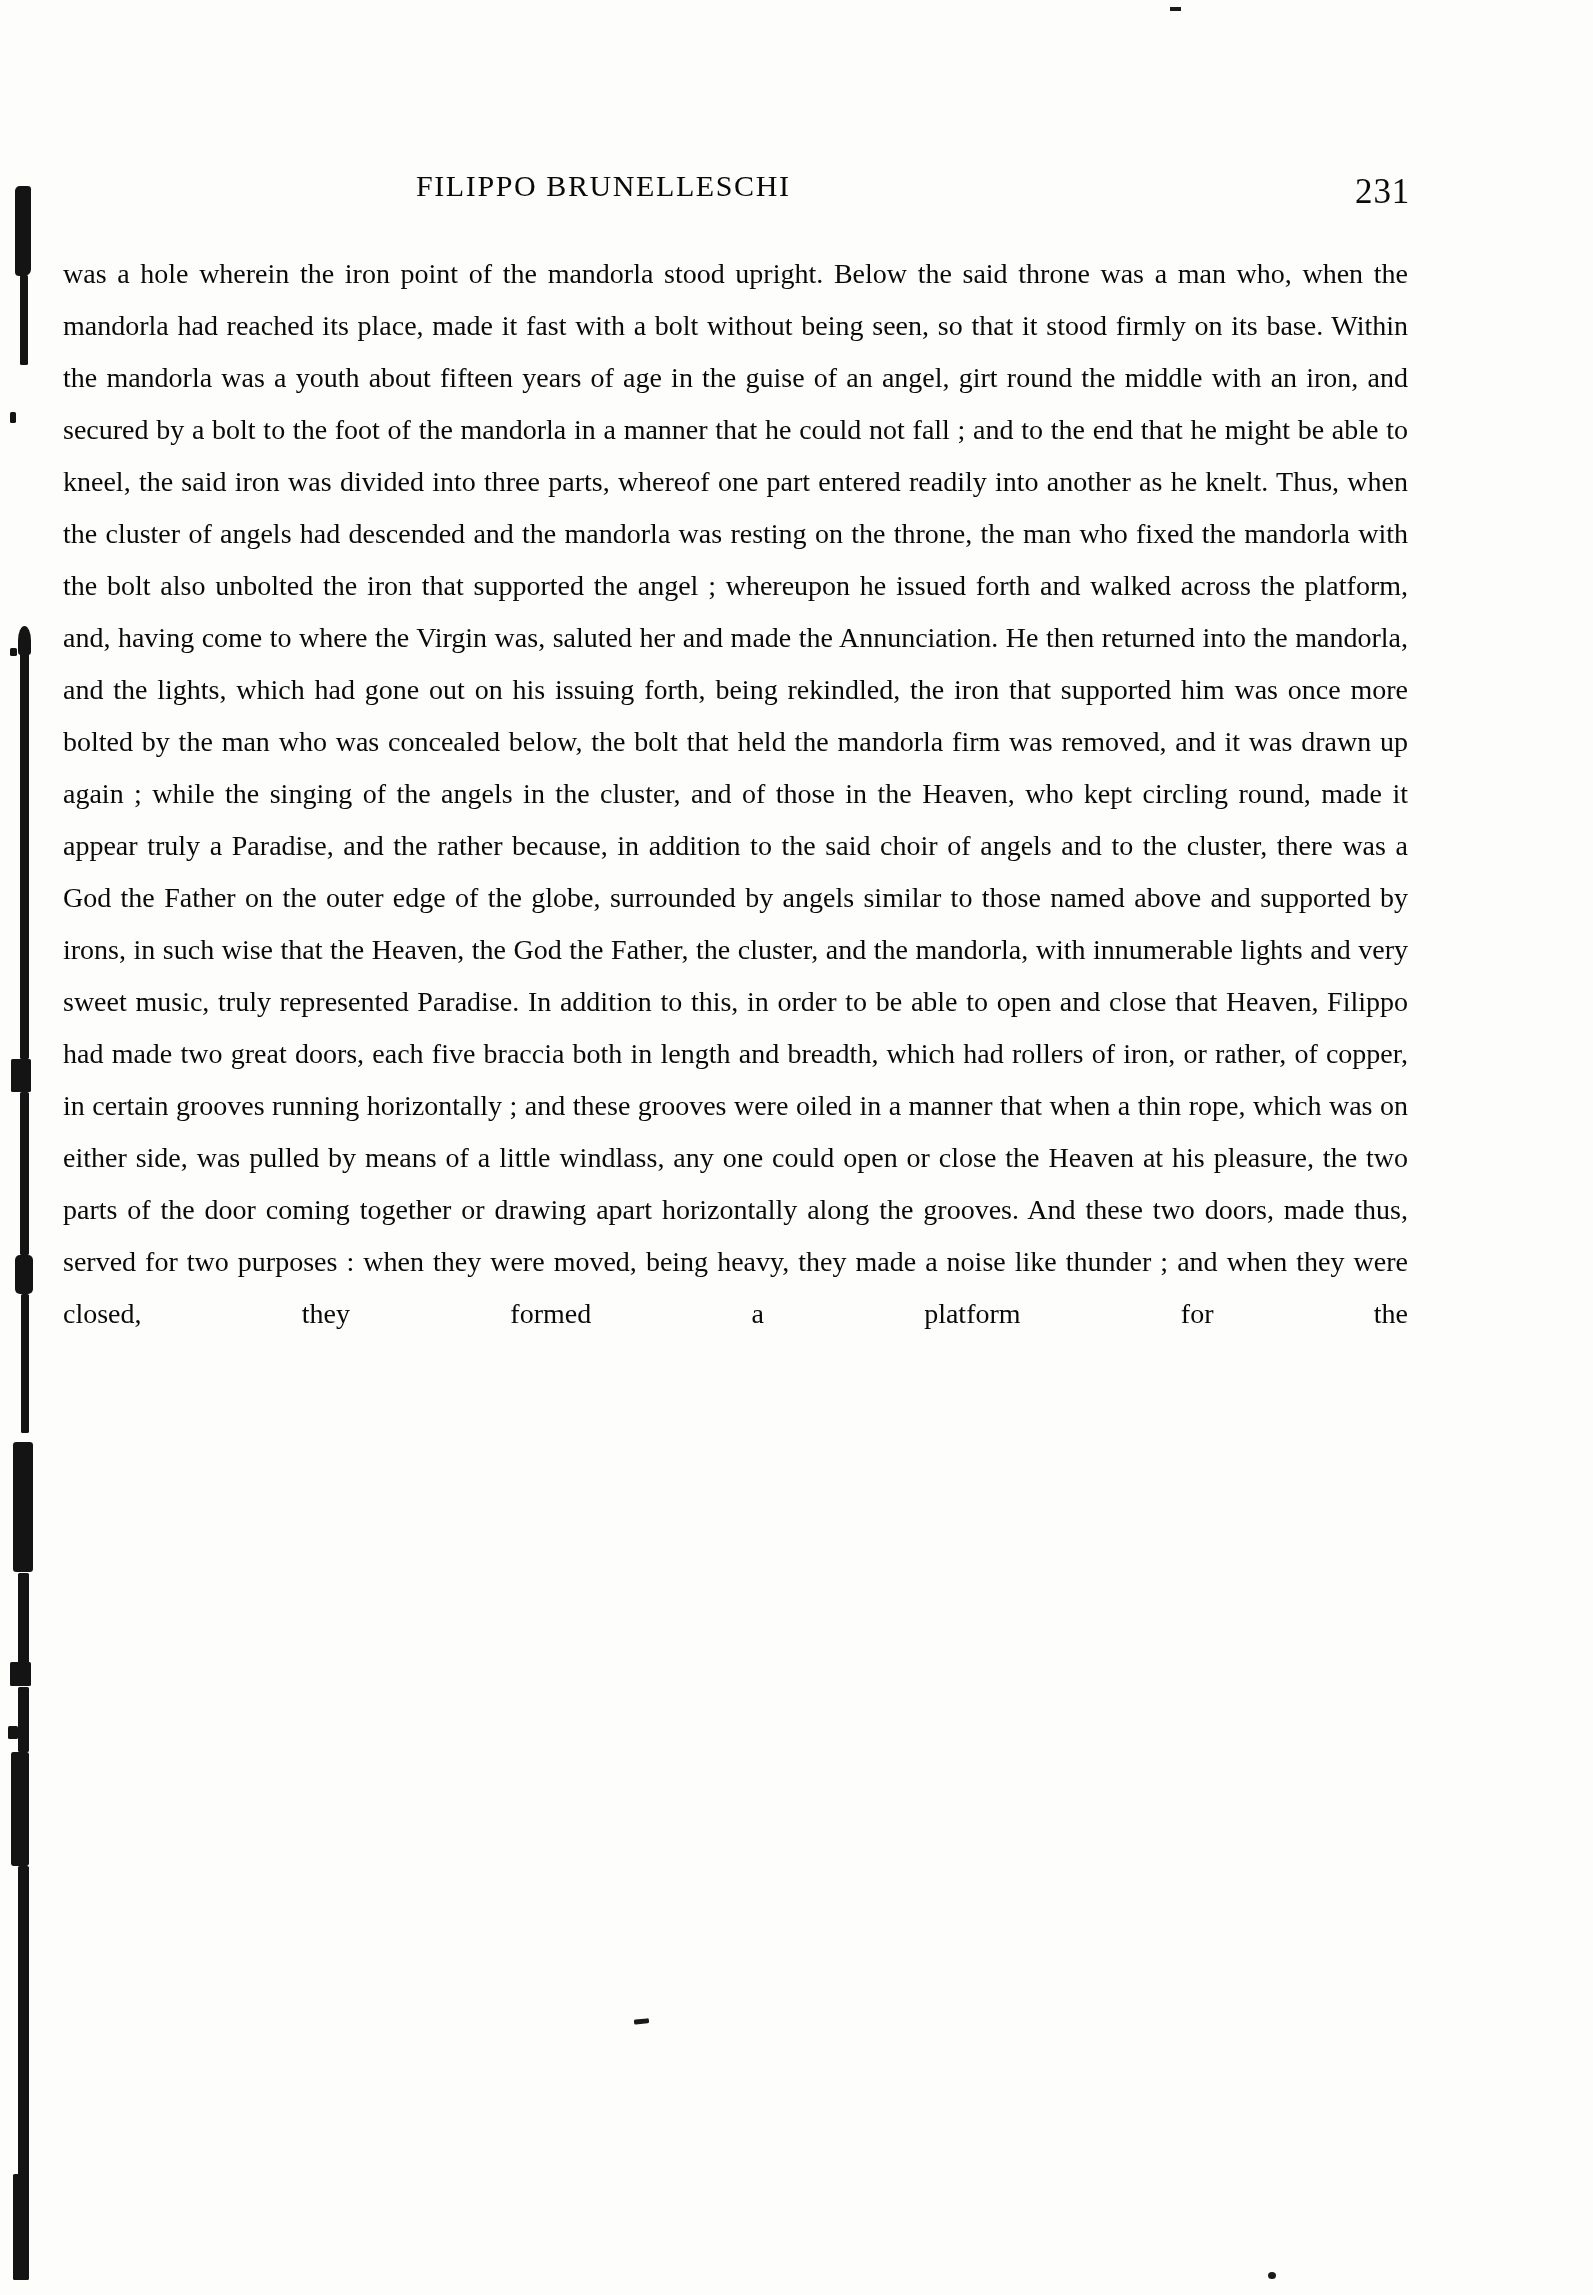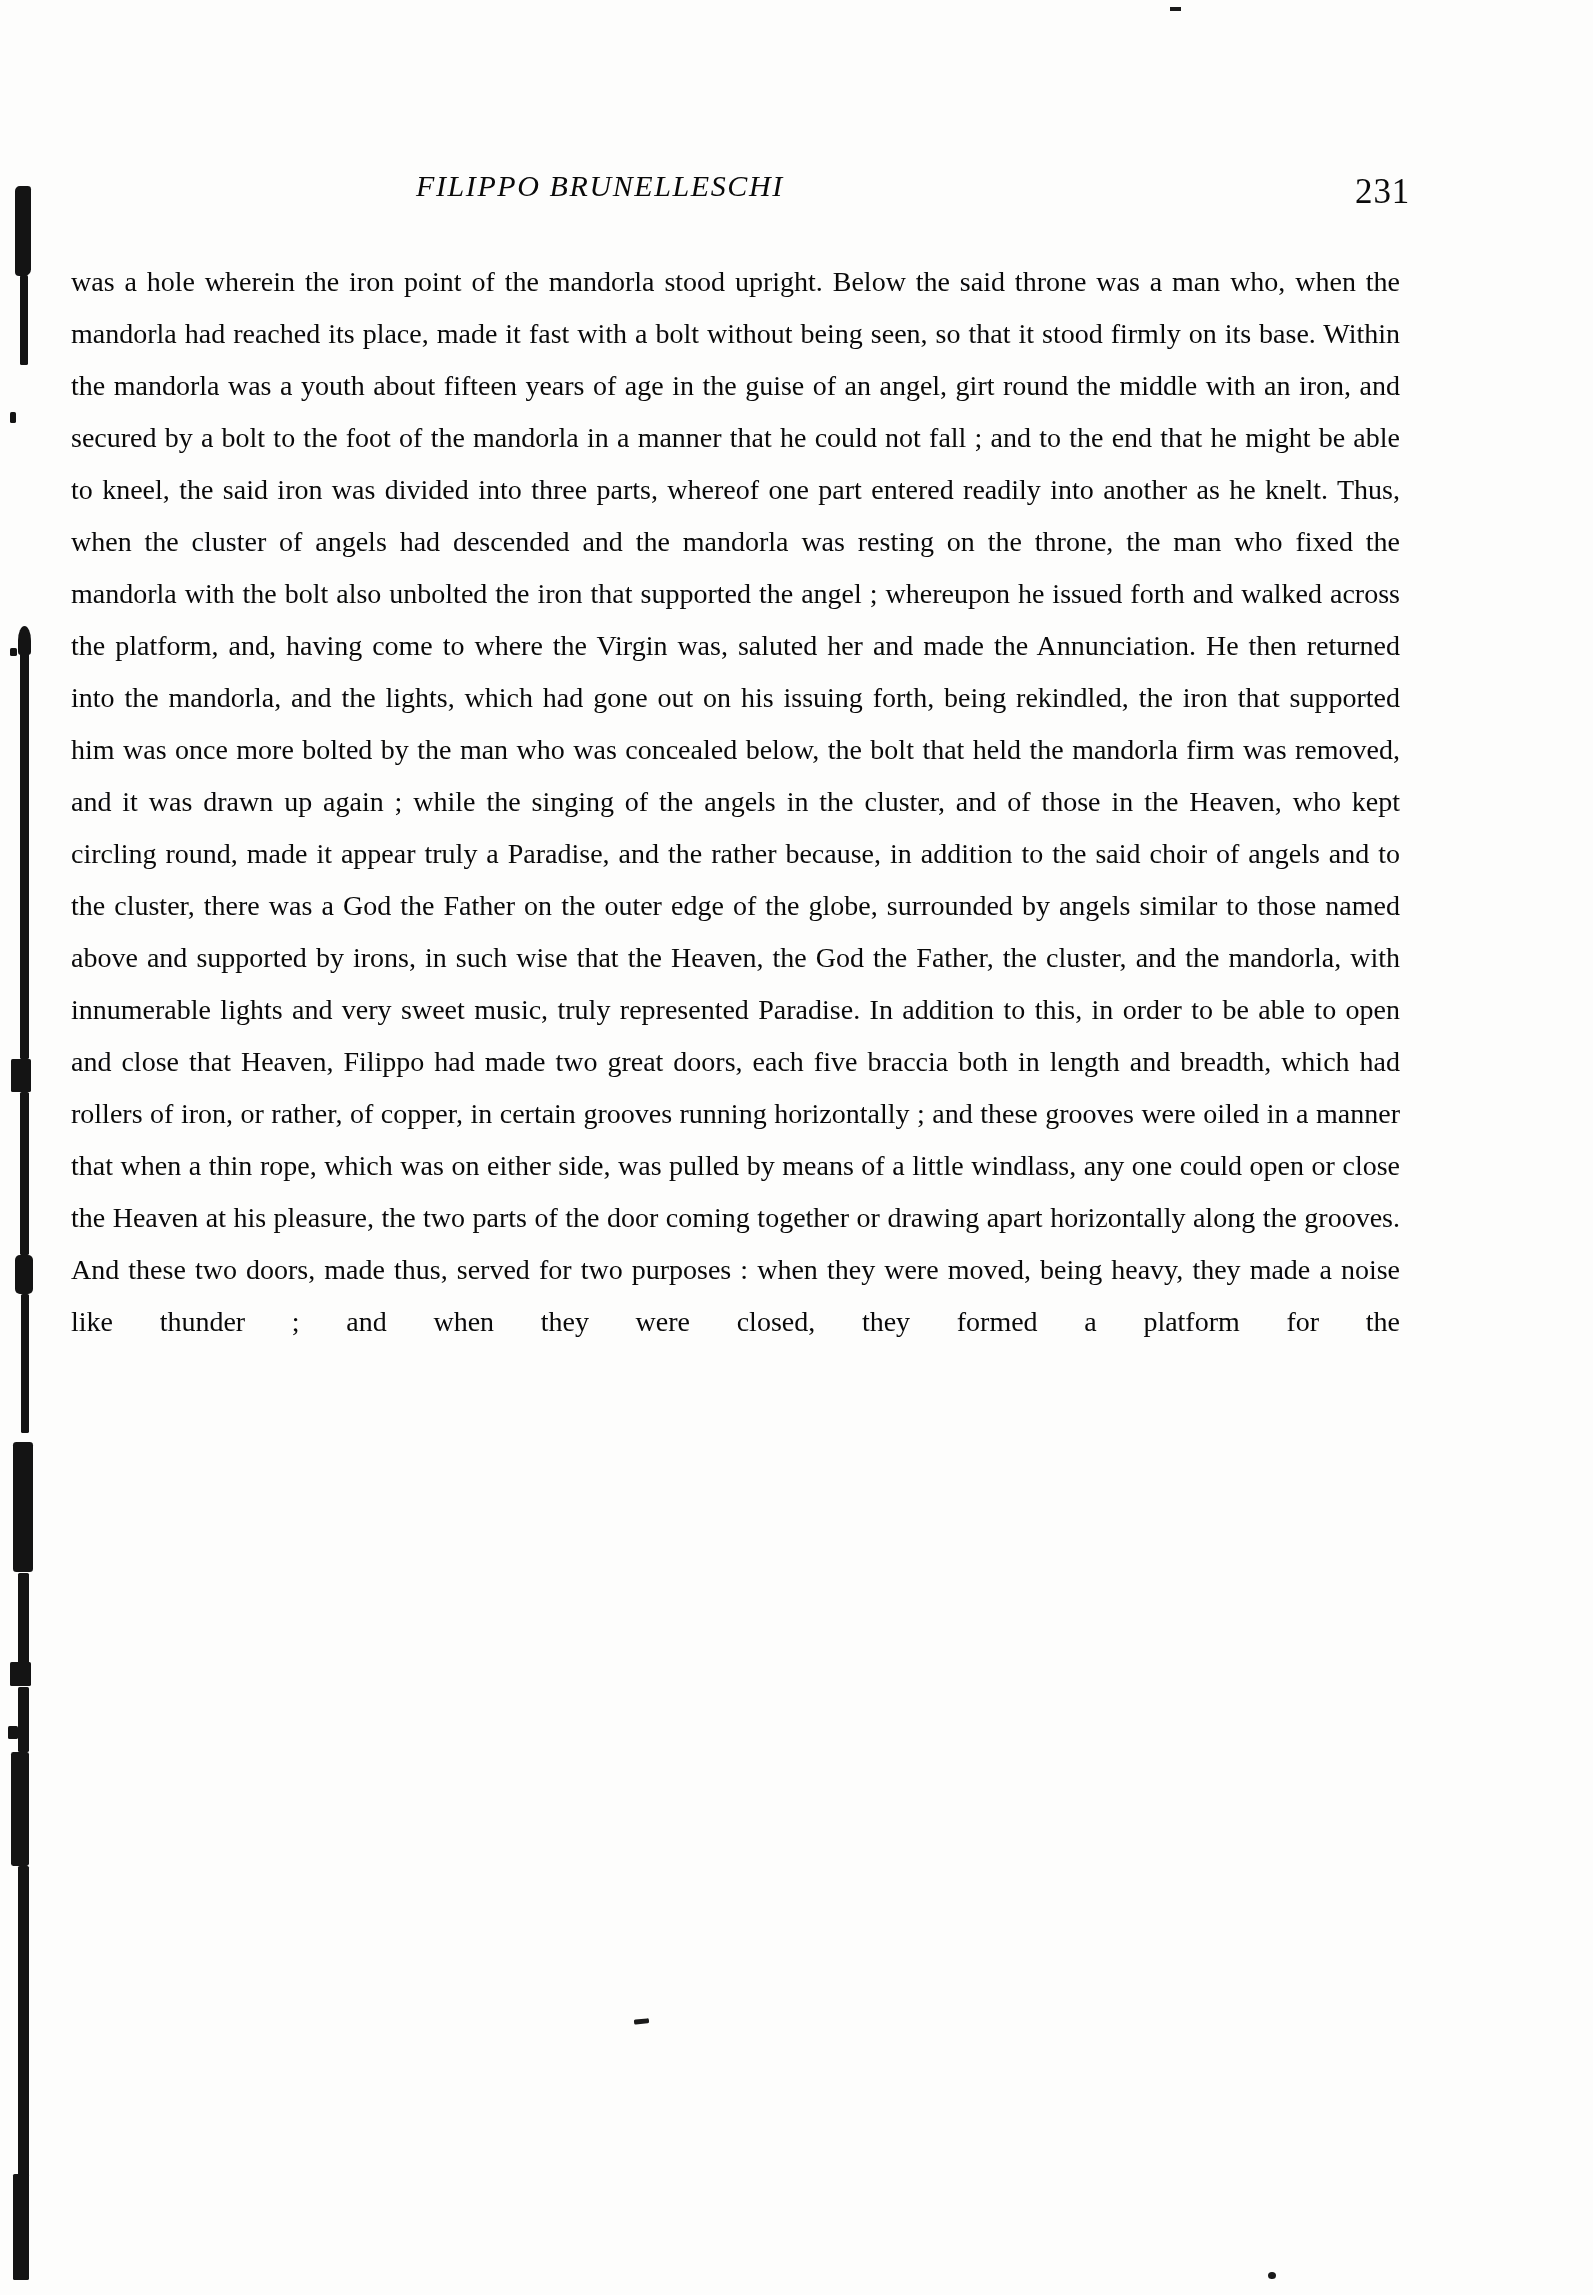--- a/index.html
+++ b/index.html
@@ -74,21 +74,20 @@
     width: 1353px;
     height: 37px;
   }
   .header-title {
     position: absolute;
     left: 359px;
     top: 0;
     font-size: 30px;
     letter-spacing: 1.6px;
     white-space: nowrap;
-    font-style: italic;
   }
   .header-folio {
     position: absolute;
     right: 0;
     top: 3.3px;
     font-size: 35px;
     letter-spacing: 0.8px;
   }
 
   
@@ -97,21 +96,21 @@
     left: 59px;
     top: 244px;
     width: 1353px;
     font-size: 28px;
     line-height: 52px;
     text-align: justify;
     text-justify: inter-word;
     word-spacing: 0.4px;
   }
   .body-block p {
-    margin: 12px;
+    margin: 4px;
     text-align: justify;
   }
   
   .body-block p::after {
     content: "";
     display: inline-block;
     width: 100%;
   }
 </style>
 </head>

